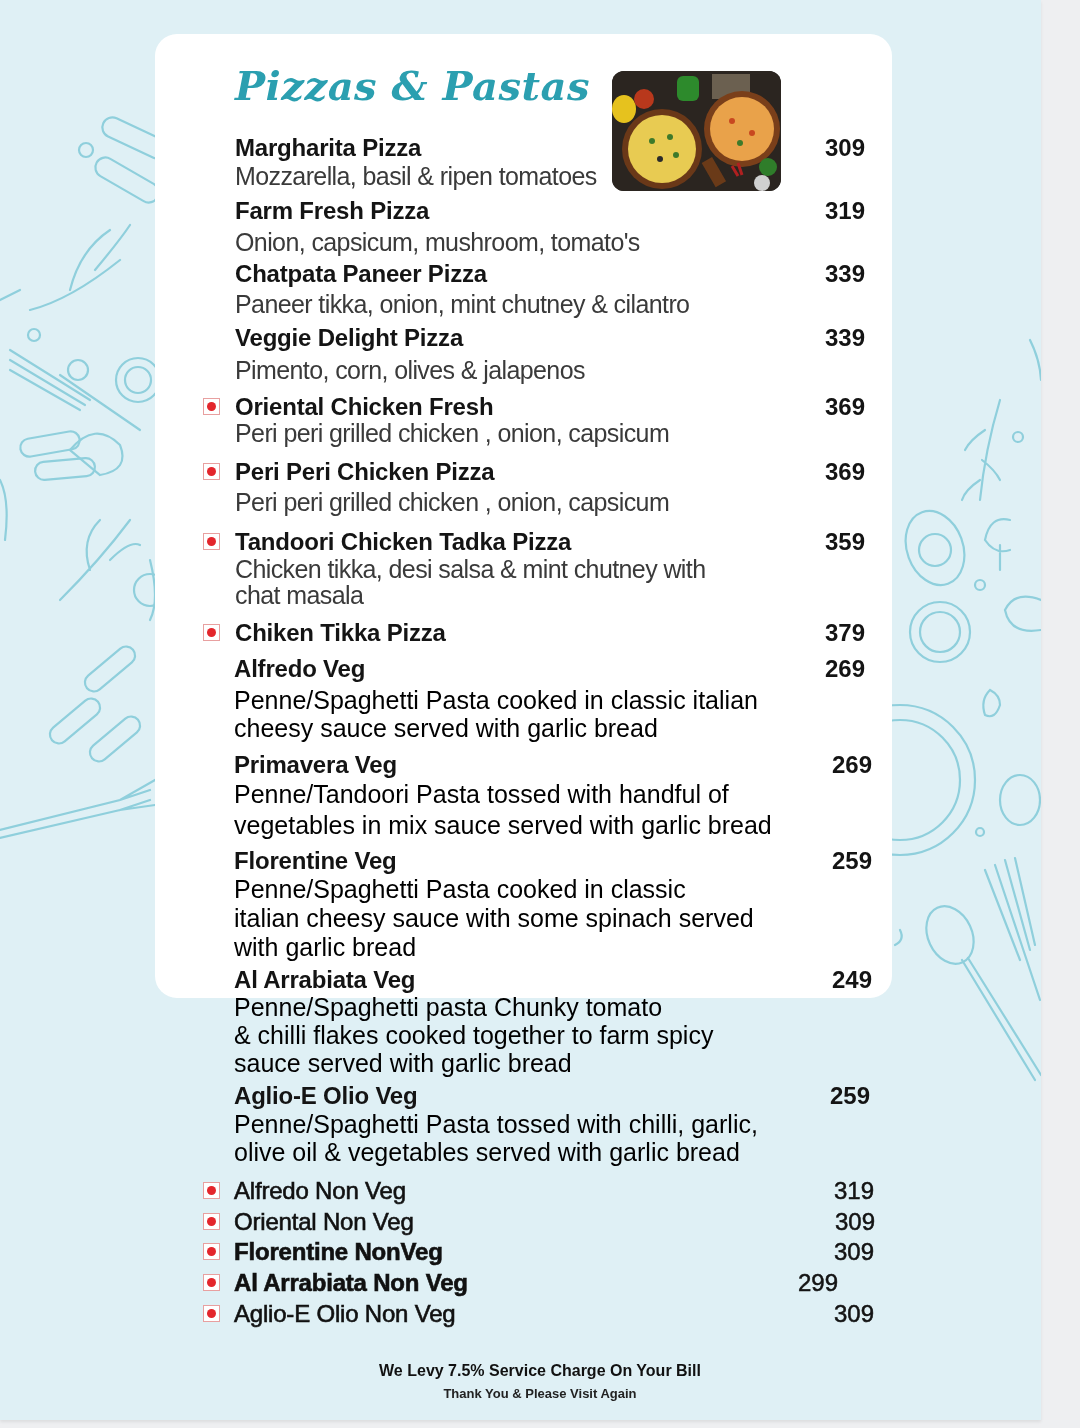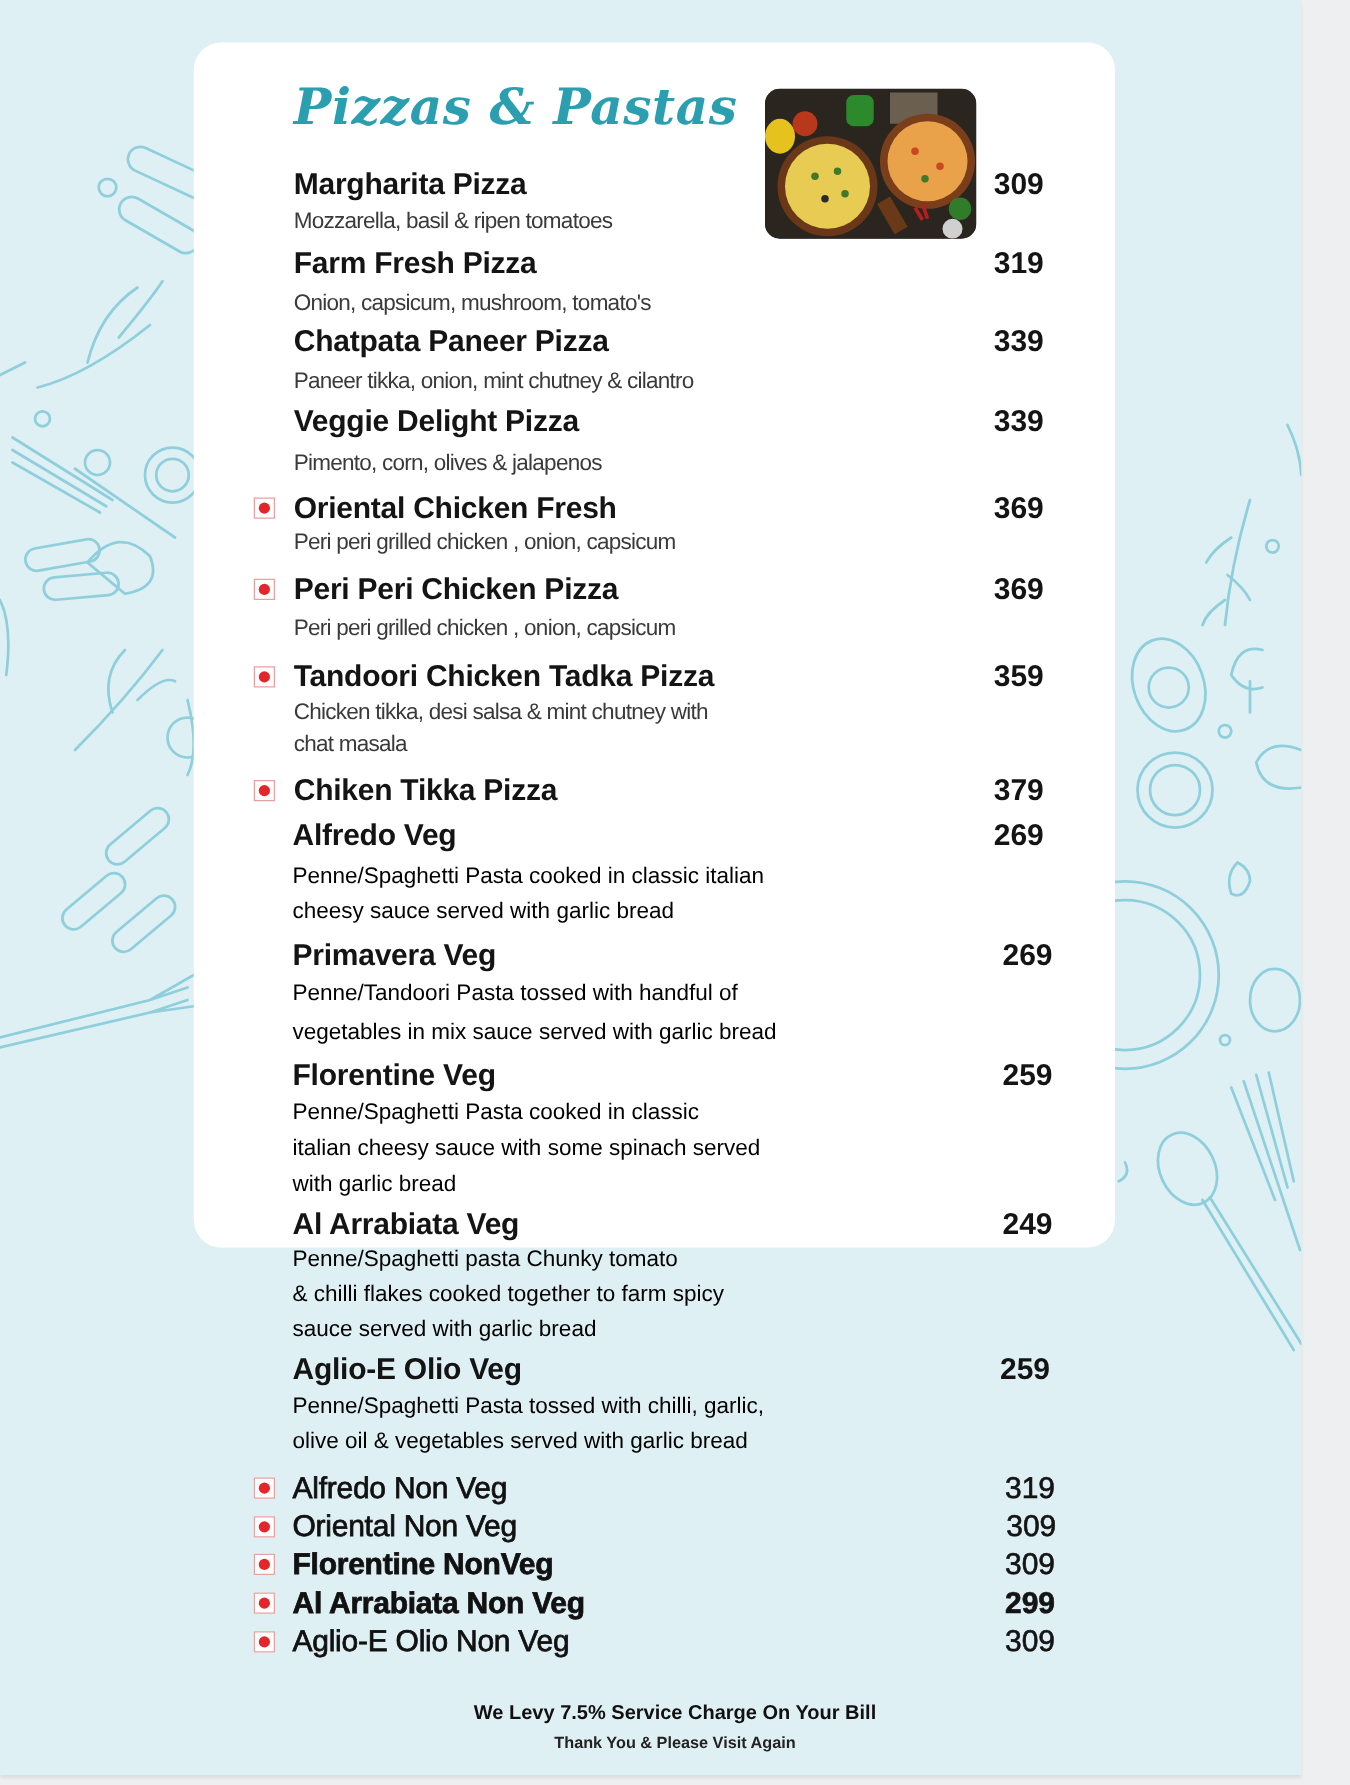--- a/index.html
+++ b/index.html
@@ -30,24 +30,24 @@
   }
 
   .item { position: absolute; left: 0; width: 737px; }
   .item .name {
     position: absolute; left: 80px; top: 0;
     font-size: 24px; font-weight: bold; color: #141414; white-space: nowrap;
     letter-spacing: -0.2px;
   }
   .item .price {
     position: absolute; top: 0; font-size: 24px; color: #141414;
-    font-weight: bold; white-space: nowrap;
+    font-weight: bold; white-space: nowrap; margin-left: 30px;
   }
   .item .desc {
-    position: absolute; left: 80px; font-size: 18px; color: #3a3a3a;
+    position: absolute; left: 80px; font-size: 25px; color: #3a3a3a;
     line-height: 28px; white-space: pre-line; letter-spacing: -0.6px;
   }
   .item.pasta .desc { letter-spacing: 0; color: #000000; }
   .nv {
     position: absolute; left: 48px; top: 5px; width: 17px; height: 17px;
     border: 1px solid #e8a0a0; background: #fff; display: flex;
     align-items: center; justify-content: center;
   }
   .nv::after {
     content: ""; width: 9px; height: 9px; border-radius: 50%; background: #e3262c;
@@ -225,21 +225,21 @@
       <span class="price" style="left:650px; font-weight:normal; -webkit-text-stroke:0.5px #111">309</span>
     </div>
     <div class="item pasta" style="top:1204px">
       <span class="nv"></span>
       <span class="name" style="left:79px; font-weight:bold; color:#111; -webkit-text-stroke:0.6px #111">Florentine NonVeg</span>
       <span class="price" style="left:649px; font-weight:normal; -webkit-text-stroke:0.5px #111">309</span>
     </div>
     <div class="item pasta" style="top:1235px">
       <span class="nv"></span>
       <span class="name" style="left:79px; font-weight:bold; color:#111; -webkit-text-stroke:0.6px #111">Al Arrabiata Non Veg</span>
-      <span class="price" style="left:649px; font-weight:bold; -webkit-text-stroke:0.5px #111">299</span>
+      <span class="price" style="left:613px; font-weight:normal; -webkit-text-stroke:0.5px #111">299</span>
     </div>
     <div class="item pasta" style="top:1266px">
       <span class="nv"></span>
       <span class="name" style="left:79px; font-weight:normal; color:#111; -webkit-text-stroke:0.6px #111">Aglio-E Olio Non Veg</span>
       <span class="price" style="left:649px; font-weight:normal; -webkit-text-stroke:0.5px #111">309</span>
     </div>
   </div>
 
   <div class="footer">
     <div class="l1">We Levy 7.5% Service Charge On Your Bill</div>

